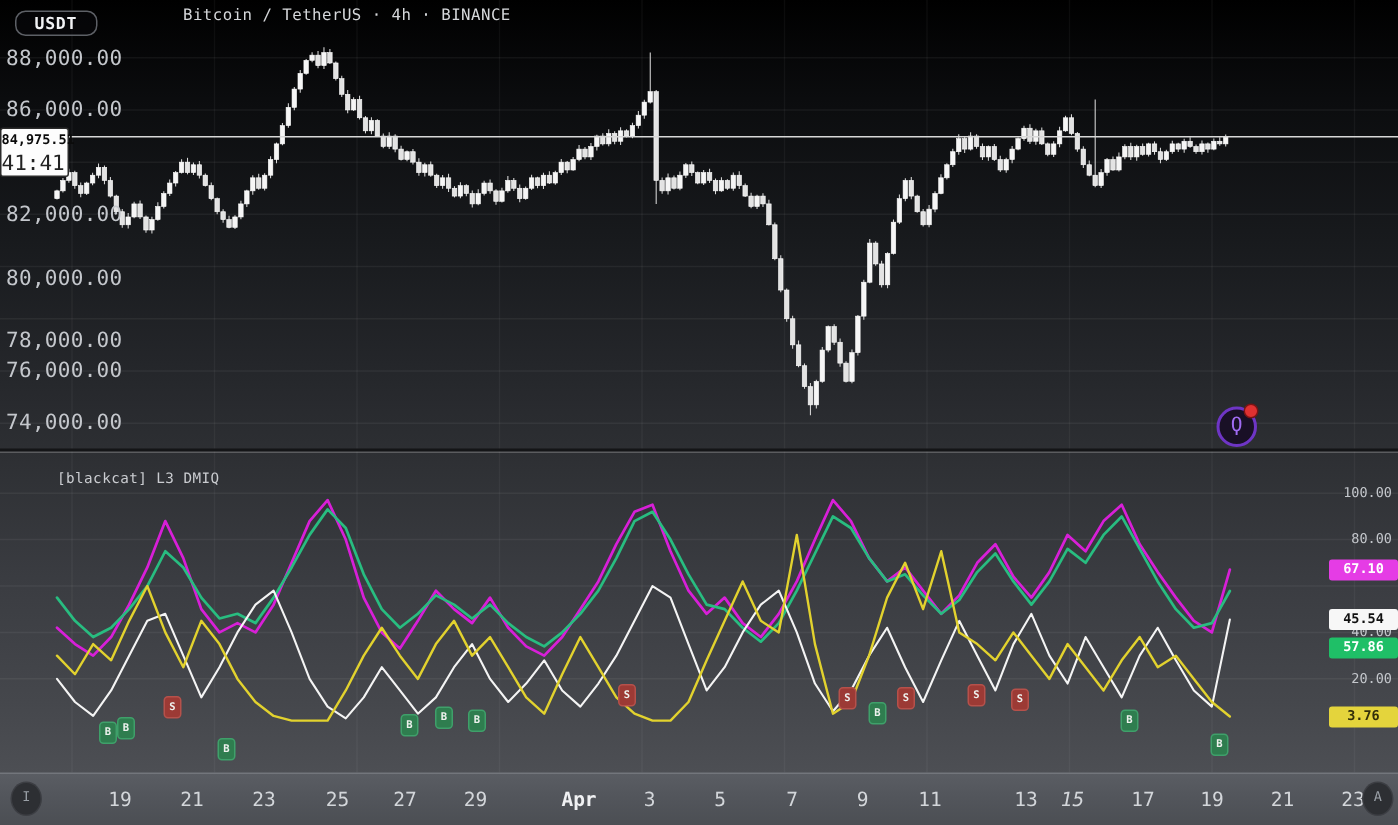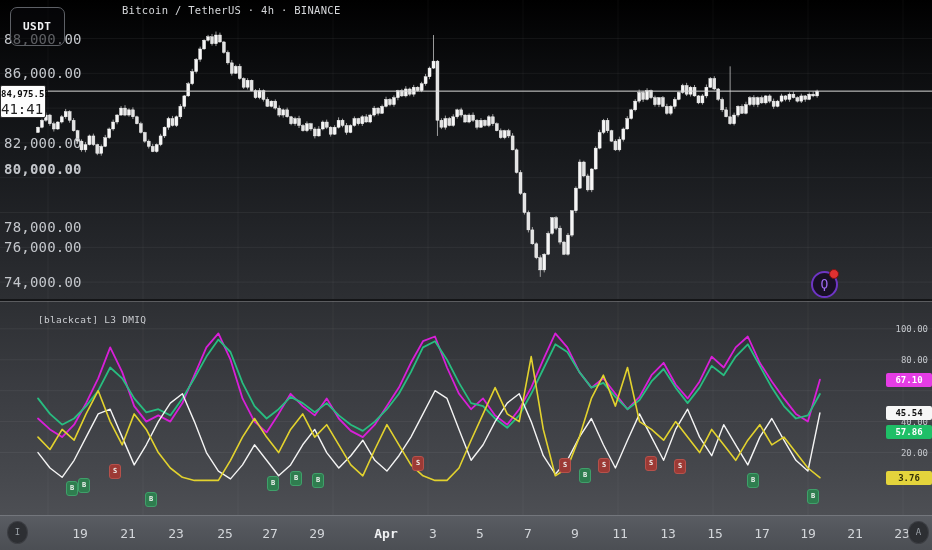--- a/index.html
+++ b/index.html
@@ -3,21 +3,21 @@
 <meta charset="utf-8">
 <style>
   html,body{margin:0;padding:0;background:#000;}
   .stage{position:relative;width:932px;height:550px;overflow:hidden;
     font-family:"DejaVu Sans Mono","Liberation Mono",monospace;
     background:linear-gradient(180deg,#000 0%,#0b0c0e 12%,#17191c 28%,#24262a 44%,#2e3034 56%,#3a3c41 70%,#45474c 85%,#4d4f54 94%,#515358 100%);
     user-select:none;}
   svg#chart-svg{position:absolute;left:0;top:0;z-index:1;}
   .header{position:absolute;left:0;top:7px;z-index:6;display:flex;align-items:center;}
   .chip{margin-left:10px;background:rgba(10,10,12,.55);color:#f2f3f5;border:1px solid #5d6066;
-    border-radius:7px;font:bold 11px "DejaVu Sans Mono",monospace;padding:12px 12px;letter-spacing:.5px;}
+    border-radius:7px;font:bold 11px "DejaVu Sans Mono",monospace;padding:1px 12px;letter-spacing:.5px;}
   .title{position:absolute;left:122px;top:4px;white-space:nowrap;color:#d6d8db;font-size:10.5px;letter-spacing:.3px;}
   .plabel{position:absolute;left:4px;color:#c4c7cc;font-size:14px;z-index:3;transform:translateY(-50%);letter-spacing:.2px;}
   .price-tag{position:absolute;left:0;top:85px;width:44px;height:31px;background:#fdfdfd;border:1px solid #2b2b2b;
     border-radius:2px;z-index:5;color:#0b0b0b;}
   .pt-price{font-size:9px;font-weight:bold;text-align:right;padding:3px 3px 0 0;}
   .pt-count{font-size:14px;text-align:right;padding:2px 4px 0 0;color:#222;}
   .ind-title{position:absolute;left:38px;top:314px;color:#caccd0;font-size:9.5px;z-index:3;letter-spacing:.3px;}
   .ind-label{position:absolute;right:4px;color:#c4c7cc;font-size:9px;z-index:2;transform:translateY(-50%);}
   .vtag{position:absolute;right:0;width:46px;height:14px;z-index:4;border-radius:2px;
     font-size:9px;font-weight:bold;text-align:center;line-height:14px;transform:translateY(-50%);}
@@ -476,21 +476,21 @@
 
   <div class="header">
     <button class="chip">USDT</button>
   </div>
   <div class="title">Bitcoin / TetherUS · 4h · BINANCE</div>
 
   <div id="price-labels">
       <div class="plabel" style="top: 38.5px;">88,000.00</div>
       <div class="plabel" style="top: 73.3px; text-align: center;">86,000.00</div>
       <div class="plabel" style="top: 142.9px;">82,000.00</div>
-      <div class="plabel" style="top: 169px; font-weight: bold;">80,000.00</div>
+      <div class="plabel" style="top: 186px;">80,000.00</div>
       <div class="plabel" style="top: 227px;">78,000.00</div>
       <div class="plabel" style="top: 247.3px;">76,000.00</div>
       <div class="plabel" style="top: 282.1px;">74,000.00</div>
     </div>
 
   <div class="price-tag">
     <div class="pt-price">84,975.51</div>
     <div class="pt-count">41:41</div>
   </div>
 
@@ -537,22 +537,22 @@
         <div class="tlabel" style="left: 176px;">23</div>
         <div class="tlabel" style="left: 225px;">25</div>
         <div class="tlabel" style="left: 270px;">27</div>
         <div class="tlabel" style="left: 317px;">29</div>
         <div class="tlabel tmonth" style="left: 386px;">Apr</div>
         <div class="tlabel" style="left: 433px;">3</div>
         <div class="tlabel" style="left: 480px;">5</div>
         <div class="tlabel" style="left: 528px;">7</div>
         <div class="tlabel" style="left: 575px;">9</div>
         <div class="tlabel" style="left: 620px;">11</div>
-        <div class="tlabel" style="left: 668px;">13</div>
-        <div class="tlabel" style="left: 715px;">15</div>
+        <div class="tlabel" style="left: 684px;">13</div>
+        <div class="tlabel" style="left: 715px; font-style: italic;">15</div>
         <div class="tlabel" style="left: 762px;">17</div>
         <div class="tlabel" style="left: 808px;">19</div>
         <div class="tlabel" style="left: 855px;">21</div>
         <div class="tlabel" style="left: 902px;">23</div>
       </div>
     <div class="badge badge-l">I</div>
     <div class="badge badge-r">A</div>
   </div>
 </div>
 

